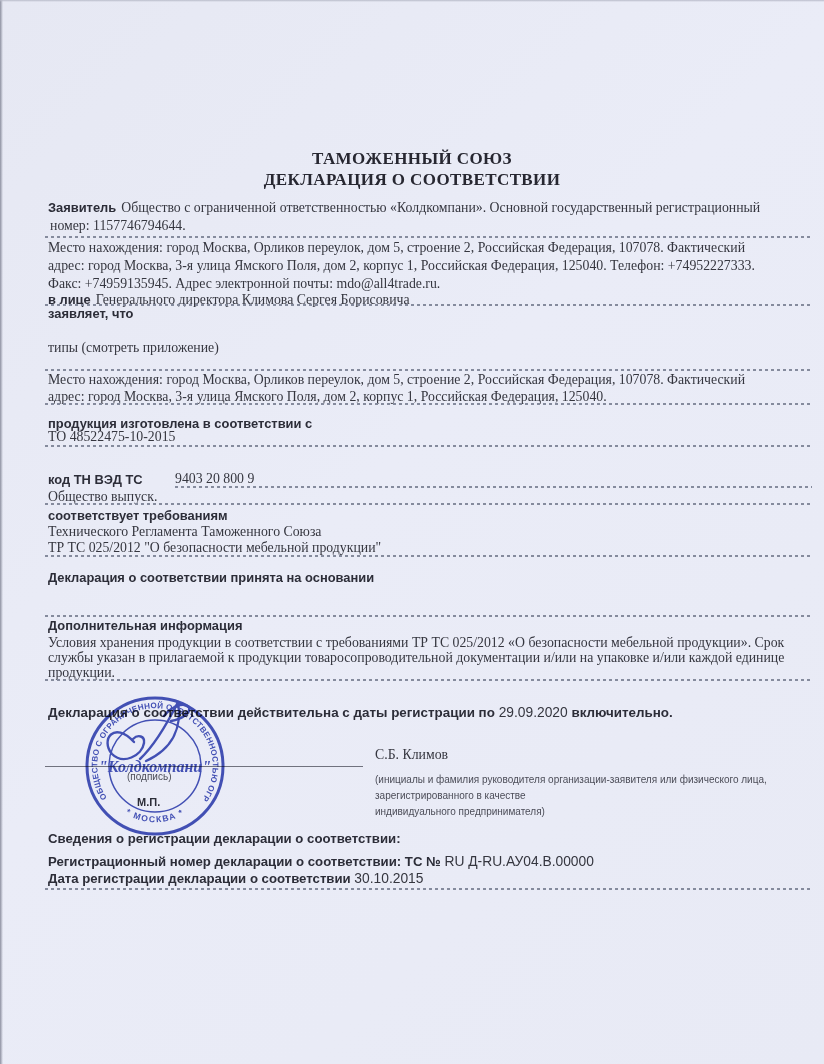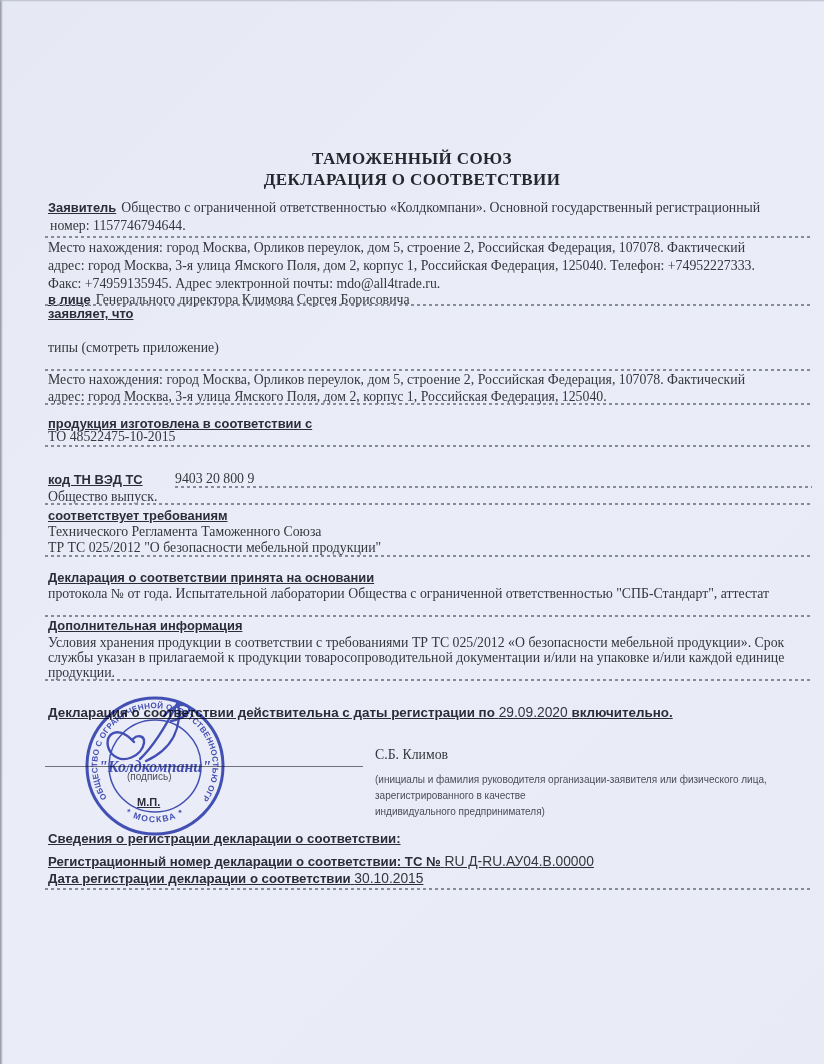--- a/index.html
+++ b/index.html
@@ -10,21 +10,21 @@
     font-family:"Liberation Serif",serif;color:#35363f;
   }
   #page::before{content:"";position:absolute;left:0;top:0;width:3px;height:100%;
     background:linear-gradient(90deg,#8d90a0,rgba(180,184,200,0));z-index:5;}
   #page::after{content:"";position:absolute;left:0;top:0;width:100%;height:2px;
     background:linear-gradient(180deg,#b9bcca,rgba(190,194,210,0));z-index:5;}
   .abs{position:absolute;white-space:nowrap;}
   .title{left:0;width:824px;text-align:center;font-weight:bold;font-size:17px;
     letter-spacing:.4px;color:#272731;font-family:"Liberation Serif",serif;}
   .ln{font-size:13.8px;color:#35363f;}
-  .bl{font-family:"Liberation Sans",sans-serif;font-weight:bold;font-size:12.9px;color:#2c2d38;text-decoration:underline;}
+  .bl{font-family:"Liberation Sans",sans-serif;font-weight:bold;font-size:12.9px;color:#2c2d38;}
   .bl.mr{margin-right:5px;}
   .dash{position:absolute;height:2px;
     background:repeating-linear-gradient(90deg,#858b9d 0 3px,rgba(0,0,0,0) 3px 6px);}
   .small-cap{font-family:"Liberation Sans",sans-serif;font-size:10px;color:#4c4d58;}
   .note{white-space:pre-line;width:450px;line-height:16px;}
   .sigline{position:absolute;height:1px;background:#70727e;}
   .stamp-box{position:absolute;mix-blend-mode:multiply;opacity:.93;}
   .stamp-ring{font-family:"Liberation Sans",sans-serif;font-weight:bold;font-size:8.1px;letter-spacing:.25px;}
   .stamp-city{font-family:"Liberation Sans",sans-serif;font-weight:bold;font-size:8.6px;letter-spacing:1.4px;}
   .stamp-center{font-family:"Liberation Serif",serif;font-weight:bold;font-style:italic;font-size:16px;}
@@ -69,21 +69,20 @@
   <div class="dash" style="left:175px;top:486px;width:637px"></div>
   <div class="abs ln" style="left:48px;top:489px">Общество выпуск.</div>
   <div class="dash" style="left:45px;top:503px;width:767px"></div>
 
   <div class="abs bl" style="left:48px;top:508px">соответствует требованиям</div>
   <div class="abs ln" style="left:48px;top:524px">Технического Регламента Таможенного Союза</div>
   <div class="abs ln" style="left:48px;top:540px">ТР ТС 025/2012 "О безопасности мебельной продукции"</div>
   <div class="dash" style="left:45px;top:555px;width:767px"></div>
 
   <div class="abs bl" style="left:48px;top:570px">Декларация о соответствии принята на основании</div>
-  <div class="abs ln" style="left:48px;top:586px">протокола № от года. Испытательной лаборатории Общества с ограниченной ответственностью "СПБ-Стандарт", аттестат</div>
   <div class="dash" style="left:45px;top:615px;width:767px"></div>
 
   <div class="abs bl" style="left:48px;top:618px">Дополнительная информация</div>
   <div class="abs ln" style="left:48px;top:635px">Условия хранения продукции в соответствии с требованиями ТР ТС 025/2012 «О безопасности мебельной продукции». Срок</div>
   <div class="abs ln" style="left:48px;top:650px">службы указан в прилагаемой к продукции товаросопроводительной документации и/или на упаковке и/или каждой единице</div>
   <div class="abs ln" style="left:48px;top:665px">продукции.</div>
   <div class="dash" style="left:45px;top:679px;width:767px"></div>
 
   <div class="abs bl" style="left:48px;top:705px;font-size:13.4px">
     <span>Декларация о соответствии действительна с даты регистрации по</span>

